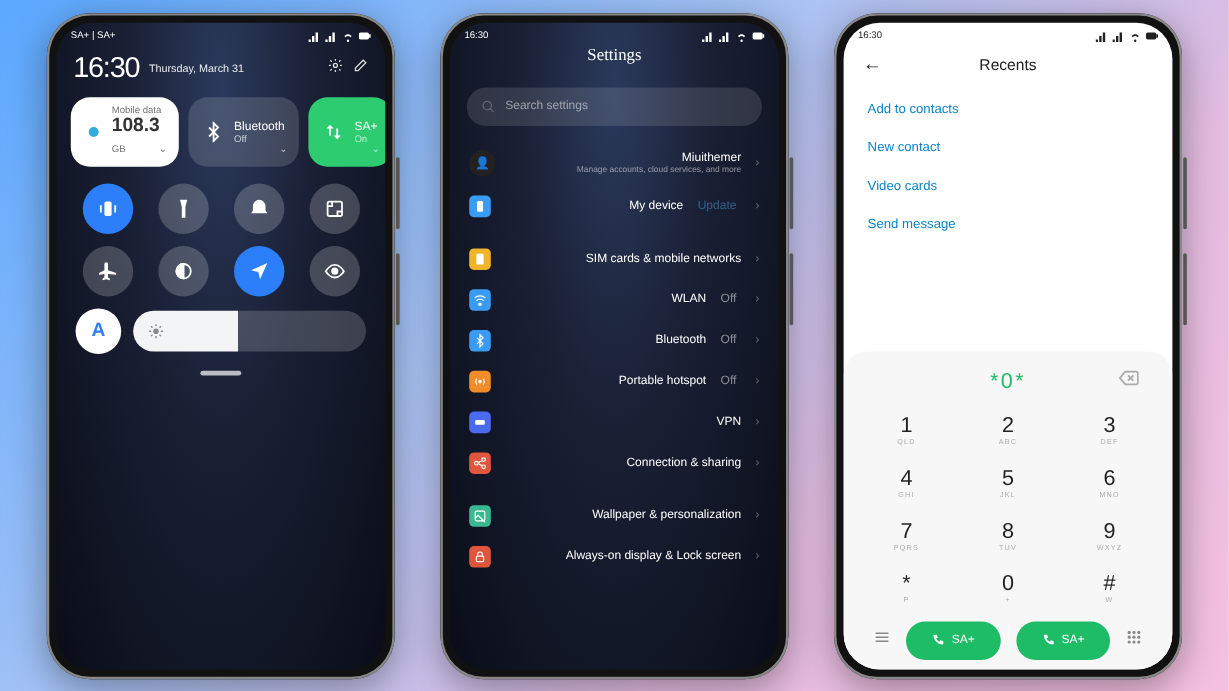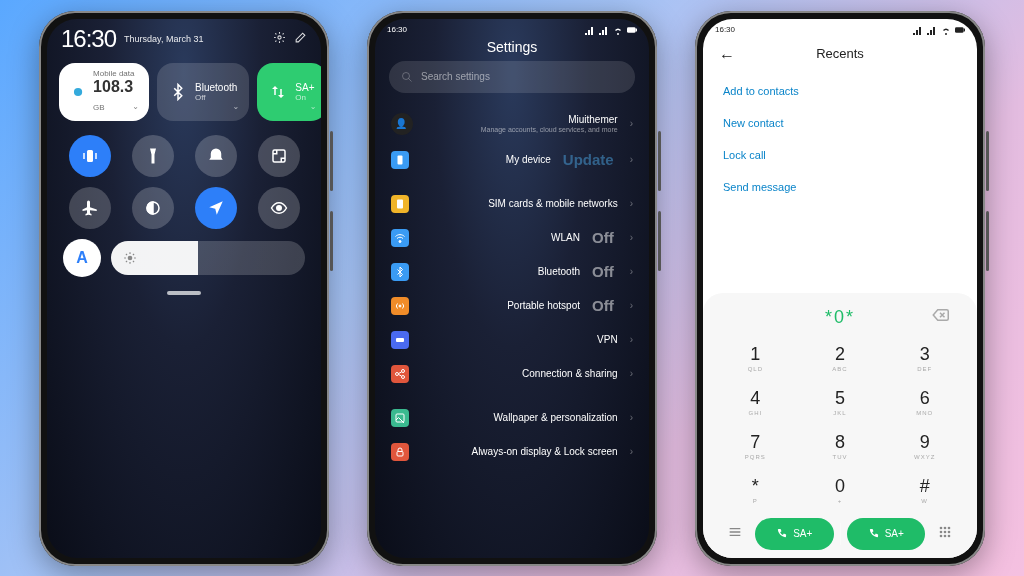--- a/index.html
+++ b/index.html
@@ -73,41 +73,41 @@
   .brightness-row { display:flex; gap:10px; padding:6px 16px 0; align-items:center; }
   .slider {
     flex:1; height:34px; border-radius:17px;
     background: linear-gradient(90deg, rgba(255,255,255,.95) 0%, rgba(255,255,255,.95) 45%, rgba(255,255,255,.18) 45%, rgba(255,255,255,.18) 100%);
     display:flex; align-items:center; padding-left:12px;
   }
   .slider svg { width:14px; height:14px; color:#888; }
   .handle { width:34px; height:4px; background:rgba(255,255,255,.7); border-radius:2px; margin:14px auto 0; }
 
   
-  .settings-title { text-align:center; font-size:14px; font-weight:500; padding:2px 0 6px; }
+  .settings-title { text-align:center; font-size:14px; font-weight:500; padding:2px 0 18px;font-family:Liberation Serif, serif; }
   .search {
     margin:0 14px 12px; height:32px; border-radius:16px;
     background: rgba(255,255,255,.12);
     display:flex; align-items:center; padding:0 12px; gap:8px;
     font-size:10px; color:rgba(255,255,255,.5);
   }
   .search svg { width:12px; height:12px; opacity:.5; }
   .srow {
     display:flex; align-items:center; padding:8px 16px; gap:12px;
     font-size:10px;
   }
   .srow.group-gap { margin-top:10px; }
   .srow .sicon {
     width:18px; height:18px; border-radius:4px;
     display:flex; align-items:center; justify-content:center;
   }
   .srow .sicon svg { width:12px; height:12px; }
   .srow .slabel { flex:1;text-align:right; }
   .srow .ssub { font-size:7px; opacity:.5; display:block; margin-top:1px; }
-  .srow .sval { font-size:15px; opacity:.5; margin-right:4px;font-weight:bold; }
+  .srow .sval { font-size:10px; opacity:.5; margin-right:4px; }
   .srow .chev { font-size:10px; opacity:.35; }
   .avatar { width:22px; height:22px; border-radius:50%; background:#222; display:flex; align-items:center; justify-content:center; font-size:10px; }
 
   
   .dialer-head { display:flex; align-items:center; padding:8px 16px; }
   .dialer-head .back { font-size:16px; }
   .dialer-head .title { flex:1; text-align:center; font-size:13px; font-weight:500; margin-right:16px; }
   .menu { padding:4px 0; }
   .mitem { padding:10px 20px; font-size:11px; color:#0a84c9; }
   .dialpad-area { background:#f7f7f7; border-radius:20px 20px 0 0; margin-top:auto; padding:10px 10px 8px; }
@@ -127,20 +127,38 @@
     display:flex; align-items:center; justify-content:center; gap:6px; font-size:10px; font-weight:500;
   }
   .callbtn svg { width:11px; height:11px; }
   .vdiv { width:1px; height:22px; background:rgba(255,255,255,.4); }
 </style>
 </head>
 <body>
 
 <div class="phone">
   <div class="screen bg-night">
+    <div class="statusbar">
+      <span>SA+ | SA+</span>
+      <span class="right">
+        <svg viewBox="0 0 10 10">
+            <path fill="currentColor" d="M0 8h2v2H0zM3 5h2v5H3zM6 2h2v8H6z"></path>
+          </svg>
+        <svg viewBox="0 0 10 10">
+            <path fill="currentColor" d="M0 8h2v2H0zM3 5h2v5H3zM6 2h2v8H6z"></path>
+          </svg>
+        <svg viewBox="0 0 10 10">
+            <path fill="currentColor" d="M5 8a1 1 0 100 2 1 1 0 000-2zM2 5c2-2 4-2 6 0l-1 1c-1.3-1.3-2.7-1.3-4 0z"></path>
+          </svg>
+        <svg viewBox="0 0 14 8">
+            <rect x="0" y="0" width="12" height="8" rx="2" fill="currentColor"></rect>
+            <rect x="12" y="2" width="2" height="4" fill="currentColor"></rect>
+          </svg>
+      </span>
+    </div>
     <div class="cc-head">
       <span class="cc-time">16:30</span>
       <span class="cc-date">Thursday, March 31</span>
       <span class="cc-head-icons">
         <span><svg viewBox="0 0 24 24" fill="none" stroke="currentColor" stroke-width="2">
               <circle cx="12" cy="12" r="3"></circle>
               <path d="M12 2v3M12 19v3M4.2 4.2l2.1 2.1M17.7 17.7l2.1 2.1M2 12h3M19 12h3M4.2 19.8l2.1-2.1M17.7 6.3l2.1-2.1"></path>
             </svg></span>
         <span><svg viewBox="0 0 24 24" fill="none" stroke="currentColor" stroke-width="2">
               <path d="M4 20h4L20 8l-4-4L4 16v4z"></path>
@@ -417,21 +435,21 @@
           </svg>
       </span>
     </div>
     <div class="dialer-head">
       <span class="back">←</span>
       <span class="title">Recents</span>
     </div>
     <div class="menu" id="dialer-menu">
         <div class="mitem">Add to contacts</div>
         <div class="mitem">New contact</div>
-        <div class="mitem">Lock call</div>
+        <div class="mitem">Video cards</div>
         <div class="mitem">Send message</div>
       </div>
 
     <div class="dialpad-area">
       <div class="display-row">
         <span class="display-num">*0*</span>
         <span class="backspace">
           <svg viewBox="0 0 24 24" fill="none" stroke="currentColor" stroke-width="2">
               <path d="M21 5H9l-6 7 6 7h12a2 2 0 002-2V7a2 2 0 00-2-2z"></path>
               <path d="M12 9l6 6M18 9l-6 6"></path>

